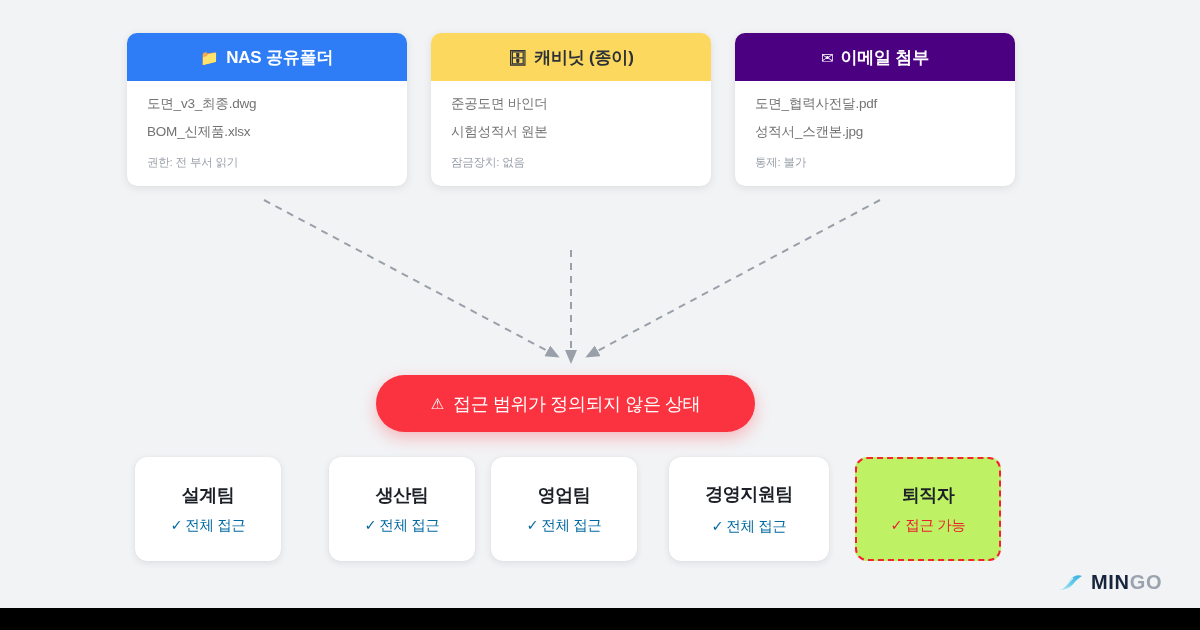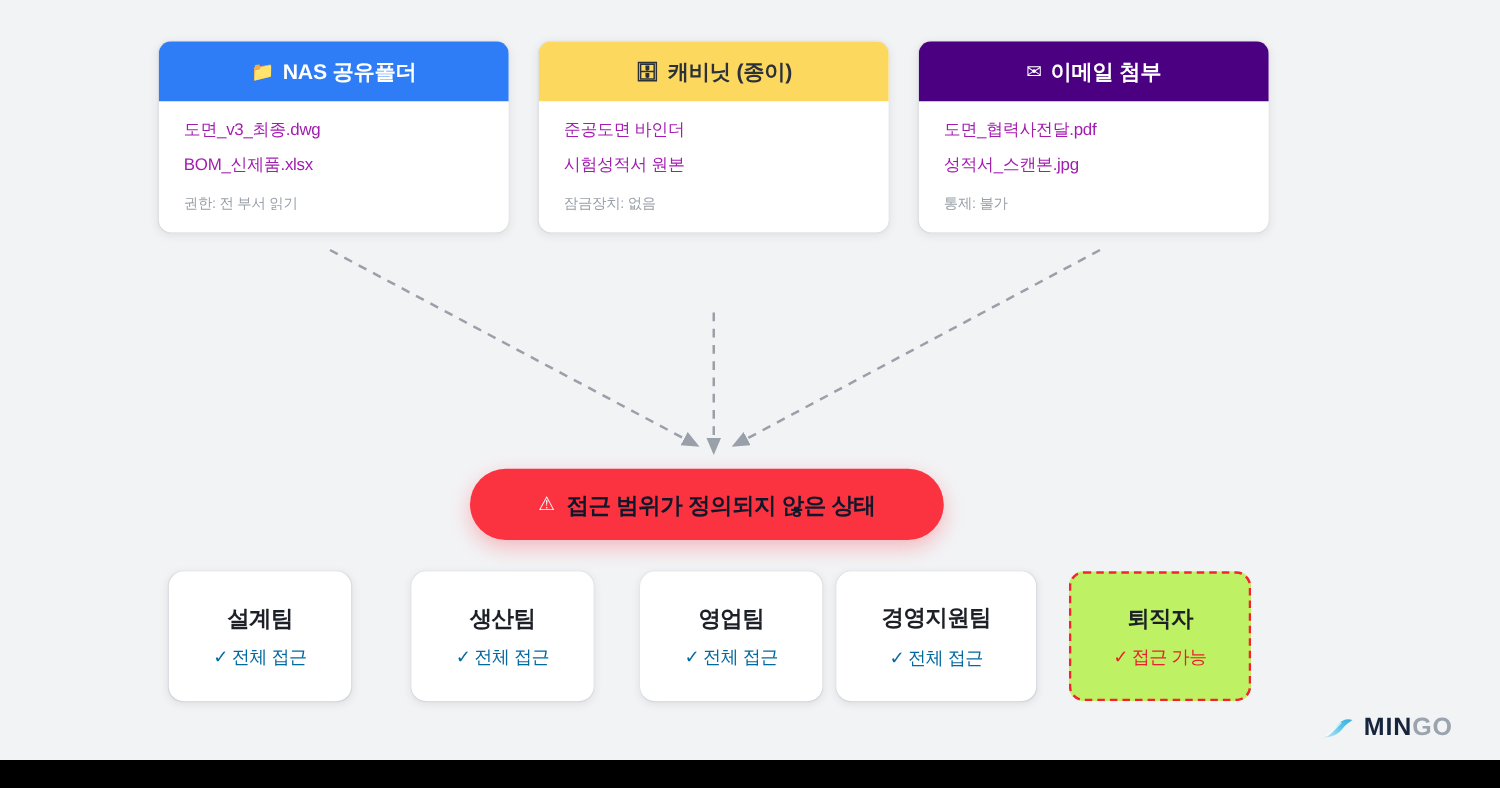--- a/index.html
+++ b/index.html
@@ -45,21 +45,21 @@
   .head-icon {
     font-size: 15px;
     line-height: 1;
     display: inline-block;
   }
   .source-body {
     padding: 14px 20px 16px 20px;
   }
   .file-line {
     font-size: 13.5px;
-    color: #a21caf;
+    color: #737373;
     margin-bottom: 10px;
     letter-spacing: -0.2px;
   }
   .meta-line {
     font-size: 11.5px;
     color: #9aa0a9;
     margin-top: 14px;
     letter-spacing: -0.2px;
   }
 
@@ -76,23 +76,23 @@
     height: 57px;
     background: #fb3340;
     border-radius: 30px;
     display: flex;
     align-items: center;
     justify-content: center;
     gap: 9px;
     box-shadow: 0 6px 16px rgba(251, 51, 64, 0.30);
   }
   #alert-banner .alert-text {
-    color: #0f172a;
+    color: #ffffff;
     font-size: 18px;
-    font-weight: bold;
+    font-weight: normal;
     letter-spacing: -0.4px;
   }
   #alert-banner .warn-icon {
     color: #ffffff;
     font-size: 15px;
     line-height: 1;
   }
 
   
   .team-card {
@@ -232,21 +232,21 @@
     </div>
   </div>
 
   <div class="team-card" style="left:329px;text-align:center;">
     <div class="team-name">생산팀</div>
     <div class="team-status">
       <span class="tick">✓</span><span>전체 접근</span>
     </div>
   </div>
 
-  <div class="team-card" style="left:512px;">
+  <div class="team-card" style="left:491px;">
     <div class="team-name">영업팀</div>
     <div class="team-status">
       <span class="tick">✓</span><span>전체 접근</span>
     </div>
   </div>
 
   <div class="team-card" style="left:669px;width:160px;gap:11px;">
     <div class="team-name">경영지원팀</div>
     <div class="team-status">
       <span class="tick">✓</span><span>전체 접근</span>

